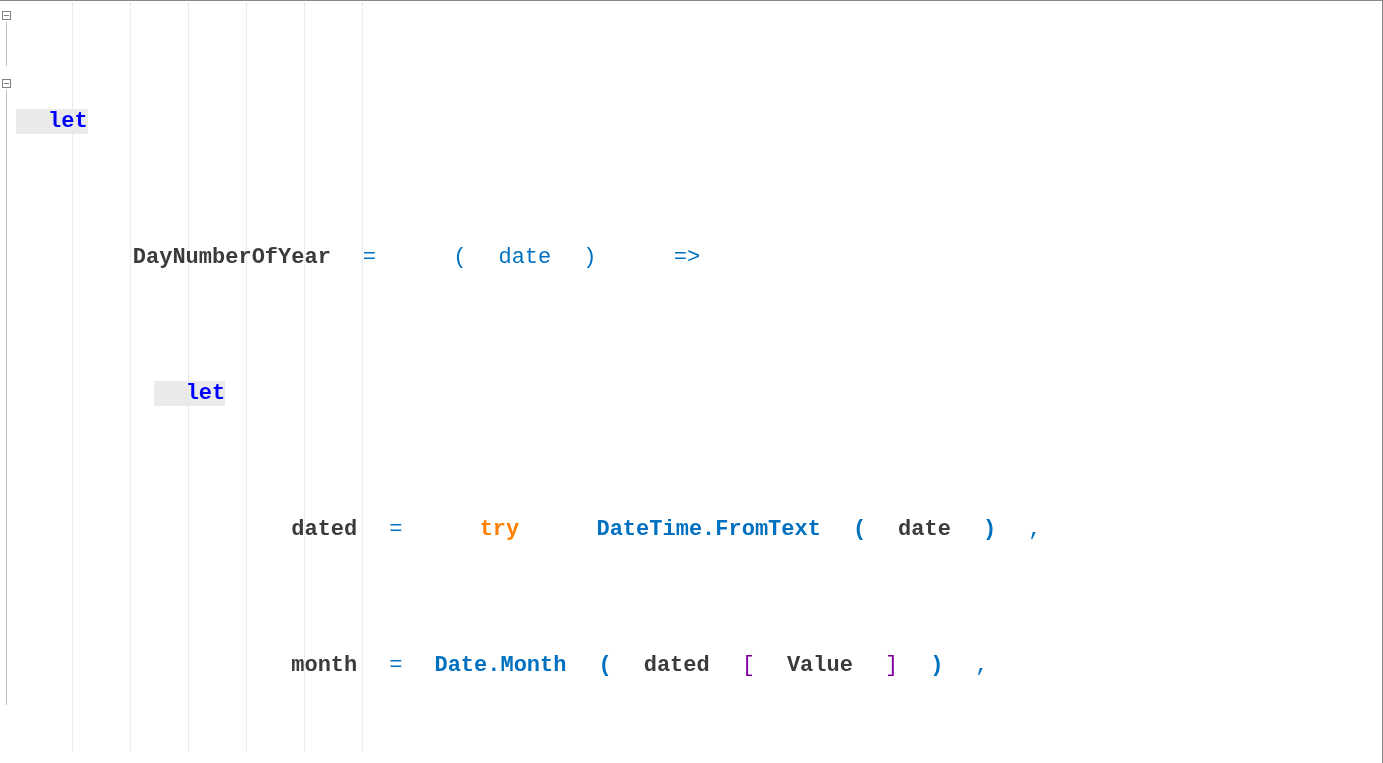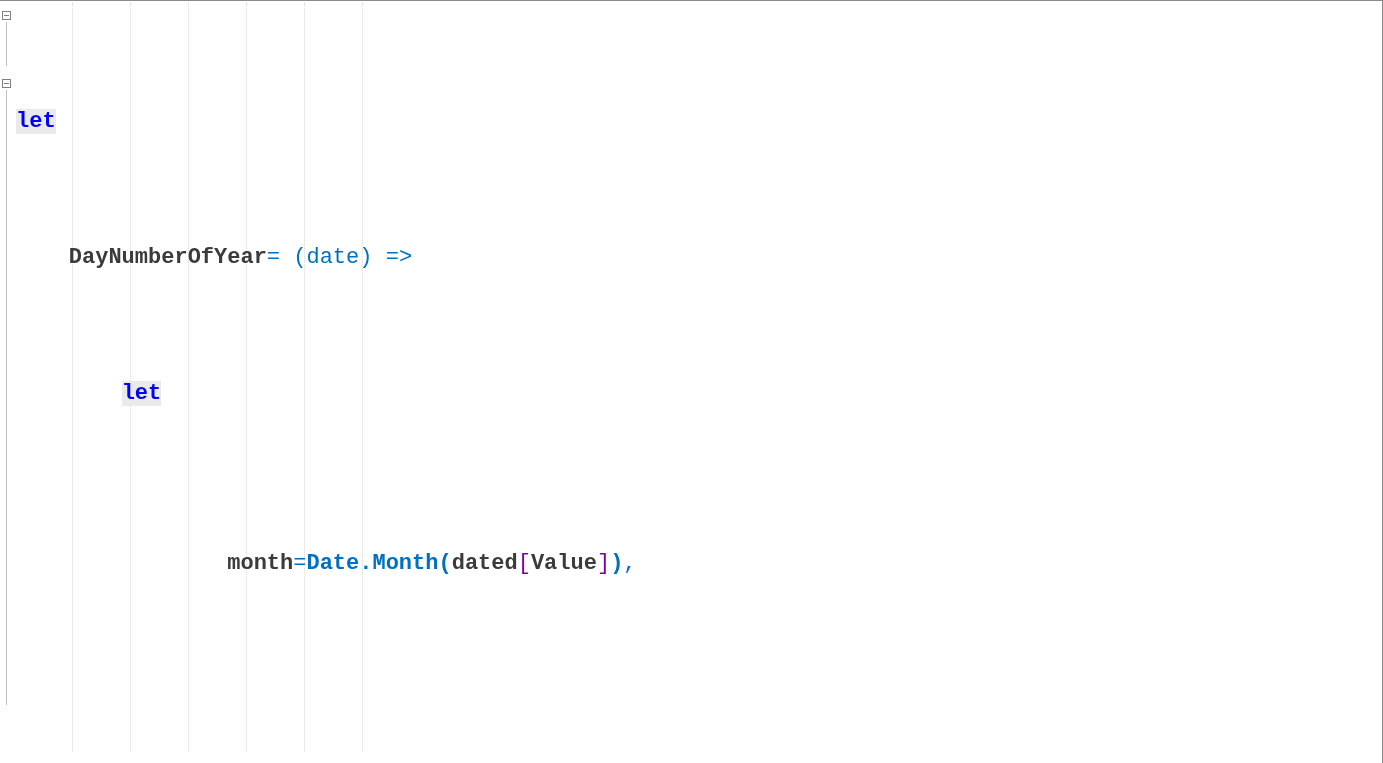--- a/index.html
+++ b/index.html
@@ -64,20 +64,21 @@
     bottom: 0;
     white-space: pre;
   }
   .line {
     display: block;
     height: 34px;
     padding-left: 2px;
   }
   .tok {
     display: inline;
+    padding-left: 32px;
   }
   .kw   { color: #0000ff; font-weight: bold; background: #eaeaea; }
   .kwtry{ color: #ff8000; font-weight: bold; }
   .ident{ color: #3b3b3b; font-weight: bold; }
   .brk  { color: #8000a0; }
   .sig  { color: #0070c0; }
   .func { color: #0070c0; font-weight: bold; }
 
   
   .guides {
@@ -115,20 +116,21 @@
   </div>
 
   <div class="code-area">
 
     <span class="line"><span class="tok kw">let</span></span>
 
     <span class="line"><span class="tok">    </span><span class="tok ident">DayNumberOfYear</span><span class="tok sig">=</span><span class="tok"> </span><span class="tok sig">(</span><span class="tok sig">date</span><span class="tok sig">)</span><span class="tok"> </span><span class="tok sig">=&gt;</span></span>
 
     <span class="line"><span class="tok">        </span><span class="tok kw">let</span></span>
 
+    <span class="line"><span class="tok">                </span><span class="tok ident">dated</span><span class="tok sig">=</span><span class="tok"> </span><span class="tok kwtry">try</span><span class="tok"> </span><span class="tok func">DateTime.FromText</span><span class="tok func">(</span><span class="tok ident">date</span><span class="tok func">)</span><span class="tok sig">,</span></span>
 
     <span class="line"><span class="tok">                </span><span class="tok ident">month</span><span class="tok sig">=</span><span class="tok func">Date.Month</span><span class="tok func">(</span><span class="tok ident">dated</span><span class="tok brk">[</span><span class="tok ident">Value</span><span class="tok brk">]</span><span class="tok func">)</span><span class="tok sig">,</span></span>
 
     
 
     
 
     
 
     

